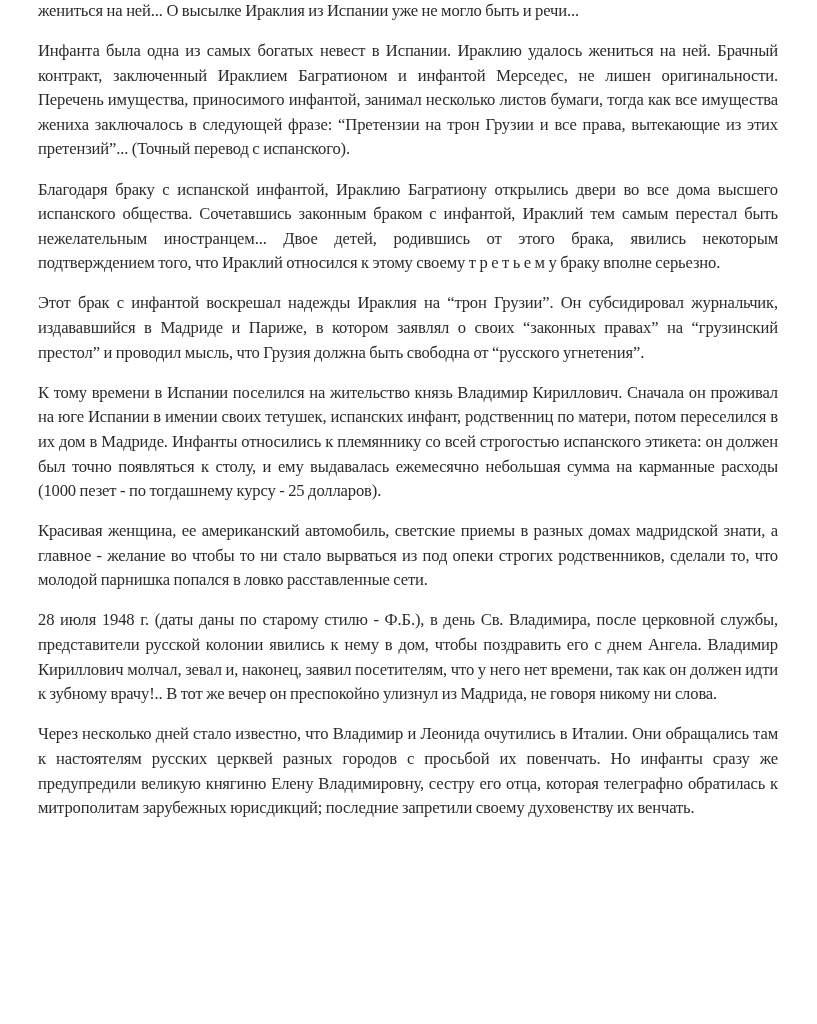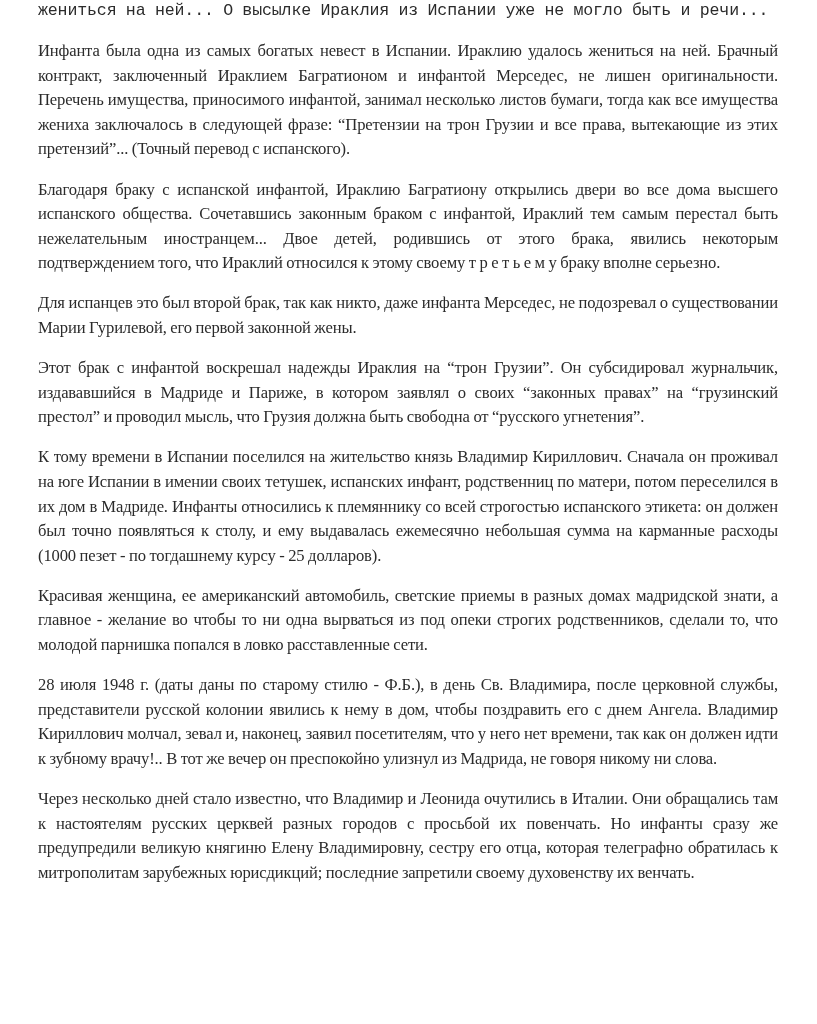--- a/index.html
+++ b/index.html
@@ -23,29 +23,28 @@
       line-height: 24.6px;
       color: #2b2b2b;
       letter-spacing: -0.15px;
       word-spacing: -0.4px;
     }
     .para {
       margin: 0 0 15.5px 0;
       text-align: justify;
       text-align-last: left;
     }
-    .para:first-child { margin-top: -1px; font-family: Liberation Mono, monospace; }
+    .para:first-child { margin-top: -1px; }
   </style>
 </head>
 <body>
 
 <div class="doc">
   <p class="para">жениться на ней... О высылке Ираклия из Испании уже не могло быть и речи...</p>
   <p class="para">Инфанта была одна из самых богатых невест в Испании. Ираклию удалось жениться на ней. Брачный контракт, заключенный Ираклием Багратионом и инфантой Мерседес, не лишен оригинальности. Перечень имущества, приносимого инфантой, занимал несколько листов бумаги, тогда как все имущества жениха заключалось в следующей фразе: “Претензии на трон Грузии и все права, вытекающие из этих претензий”... (Точный перевод с испанского).</p>
   <p class="para">Благодаря браку с испанской инфантой, Ираклию Багратиону открылись двери во все дома высшего испанского общества. Сочетавшись законным браком с инфантой, Ираклий тем самым перестал быть нежелательным иностранцем... Двое детей, родившись от этого брака, явились некоторым подтверждением того, что Ираклий относился к этому своему т р е т ь е м у браку вполне серьезно.</p>
-  <p class="para">Для испанцев это был второй брак, так как никто, даже инфанта Мерседес, не подозревал о существовании Марии Гурилевой, его первой законной жены.</p>
   <p class="para">Этот брак с инфантой воскрешал надежды Ираклия на “трон Грузии”. Он субсидировал журнальчик, издававшийся в Мадриде и Париже, в котором заявлял о своих “законных правах” на “грузинский престол” и проводил мысль, что Грузия должна быть свободна от “русского угнетения”.</p>
   <p class="para">К тому времени в Испании поселился на жительство князь Владимир Кириллович. Сначала он проживал на юге Испании в имении своих тетушек, испанских инфант, родственниц по матери, потом переселился в их дом в Мадриде. Инфанты относились к племяннику со всей строгостью испанского этикета: он должен был точно появляться к столу, и ему выдавалась ежемесячно небольшая сумма на карманные расходы (1000 пезет - по тогдашнему курсу - 25 долларов).</p>
-  <p class="para">Красивая женщина, ее американский автомобиль, светские приемы в разных домах мадридской знати, а главное - желание во чтобы то ни одна вырваться из под опеки строгих родственников, сделали то, что молодой парнишка попался в ловко расставленные сети.</p>
+  <p class="para">Красивая женщина, ее американский автомобиль, светские приемы в разных домах мадридской знати, а главное - желание во чтобы то ни стало вырваться из под опеки строгих родственников, сделали то, что молодой парнишка попался в ловко расставленные сети.</p>
   <p class="para">28 июля 1948 г. (даты даны по старому стилю - Ф.Б.), в день Св. Владимира, после церковной службы, представители русской колонии явились к нему в дом, чтобы поздравить его с днем Ангела. Владимир Кириллович молчал, зевал и, наконец, заявил посетителям, что у него нет времени, так как он должен идти к зубному врачу!.. В тот же вечер он преспокойно улизнул из Мадрида, не говоря никому ни слова.</p>
   <p class="para">Через несколько дней стало известно, что Владимир и Леонида очутились в Италии. Они обращались там к настоятелям русских церквей разных городов с просьбой их повенчать. Но инфанты сразу же предупредили великую княгиню Елену Владимировну, сестру его отца, которая телеграфно обратилась к митрополитам зарубежных юрисдикций; последние запретили своему духовенству их венчать.</p>
 
 </div>
 
 </body></html>

